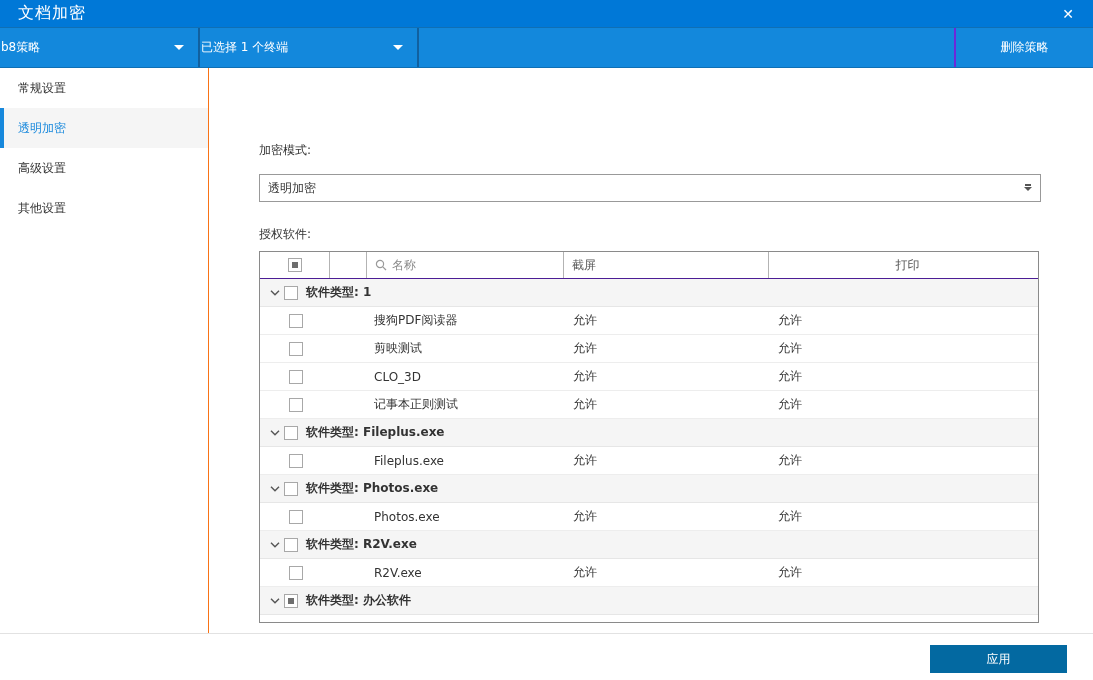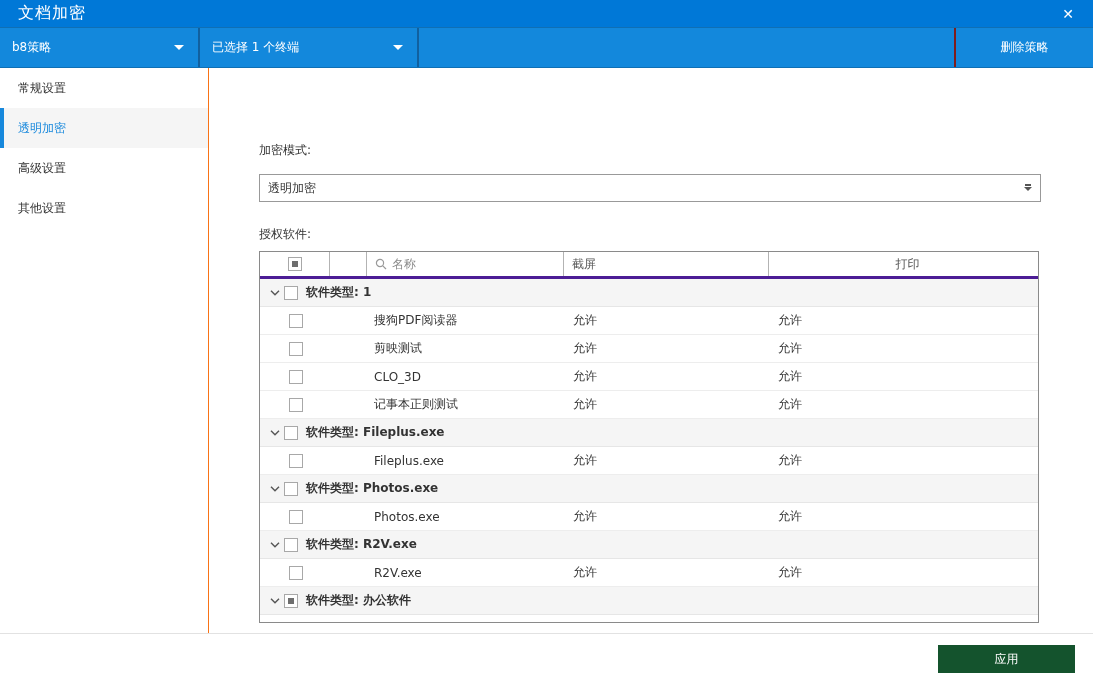--- a/index.html
+++ b/index.html
@@ -24,27 +24,27 @@
 
   
   .toolbar {
     height:41px; background:#1388dc; display:flex; align-items:stretch;
     border-top:1px solid rgba(0,0,0,0.18);
     border-bottom:1px solid rgba(0,0,0,0.18);
     color:#fff;
   }
   .tb-dd {
     display:flex; align-items:center; justify-content:space-between;
-    padding:0 14px 0 12px; cursor:pointer;
+    padding:0 14px 0 1px; cursor:pointer;
   }
   .tb-dd1 { width:200px; border-right:2px solid #11609f; }
   .tb-dd2 { width:219px; border-right:2px solid #11609f; }
   .tb-spacer { flex:1; }
   .tb-delete {
-    width:139px; border-left:2px solid #7f1d1d;
+    width:139px; border-left:2px solid #6d28d9;
     display:flex; align-items:center; justify-content:center; cursor:pointer;
   }
   .caret-down {
     width:0; height:0; flex:none;
     border-left:5px solid transparent; border-right:5px solid transparent;
     border-top:5px solid #fff;
   }
 
   
   .app-body { display:flex; height:565px; }
@@ -75,21 +75,21 @@
   .select-arrow::before {
     content:""; position:absolute; left:-3px; top:-7px; width:6px; height:1.5px; background:#555;
   }
   .label2 { margin-top:24px; }
 
   
   .sw-table {
     margin-top:9px; width:780px; height:372px;
     border:1px solid #8a8a8a; overflow:hidden; background:#fff;
   }
-  .t-head { height:27px; display:flex; align-items:stretch; border-bottom:3px solid #4c1d95; }
+  .t-head { height:27px; display:flex; align-items:stretch; border-bottom:1px solid #4c1d95; }
   .t-head .hc { display:flex; align-items:center; border-right:1px solid #b3b3b3; }
   .hc-check { width:70px; justify-content:center; }
   .hc-spacer { width:37px; }
   .hc-name { width:197px; padding-left:8px; color:#8a8a8a; gap:5px; }
   .hc-shot { width:205px; padding-left:8px; color:#555; }
   .hc-print { flex:1; padding-left:8px; color:#555; border-right:none !important;justify-content:center; }
 
   .t-body { height:345px; overflow:hidden; }
   .grow {
     height:28px; background:#f5f5f5; border-bottom:1px solid #e6e6e6;
@@ -115,22 +115,22 @@
   .cb.ind::after {
     content:""; position:absolute; left:3px; top:3px; width:6px; height:6px; background:#6e6e6e;
   }
 
   
   .footer {
     position:absolute; left:0; bottom:0; width:1093px; height:47px;
     border-top:1px solid #e2e2e2; background:#fff;
   }
   .apply-btn {
-    position:absolute; right:18px; top:11px; width:137px; height:28px;
-    background:#14532d; color:#fff; border:none; font-size:12px;
+    position:absolute; right:26px; top:11px; width:137px; height:28px;
+    background:#0369a1; color:#fff; border:none; font-size:12px;
     display:flex; align-items:center; justify-content:center; cursor:pointer;
     font-family:inherit;
   }
 </style>
 </head>
 <body>
 
 <div class="titlebar">
   <span class="title">文档加密</span>
   <span class="close-btn">✕</span>

